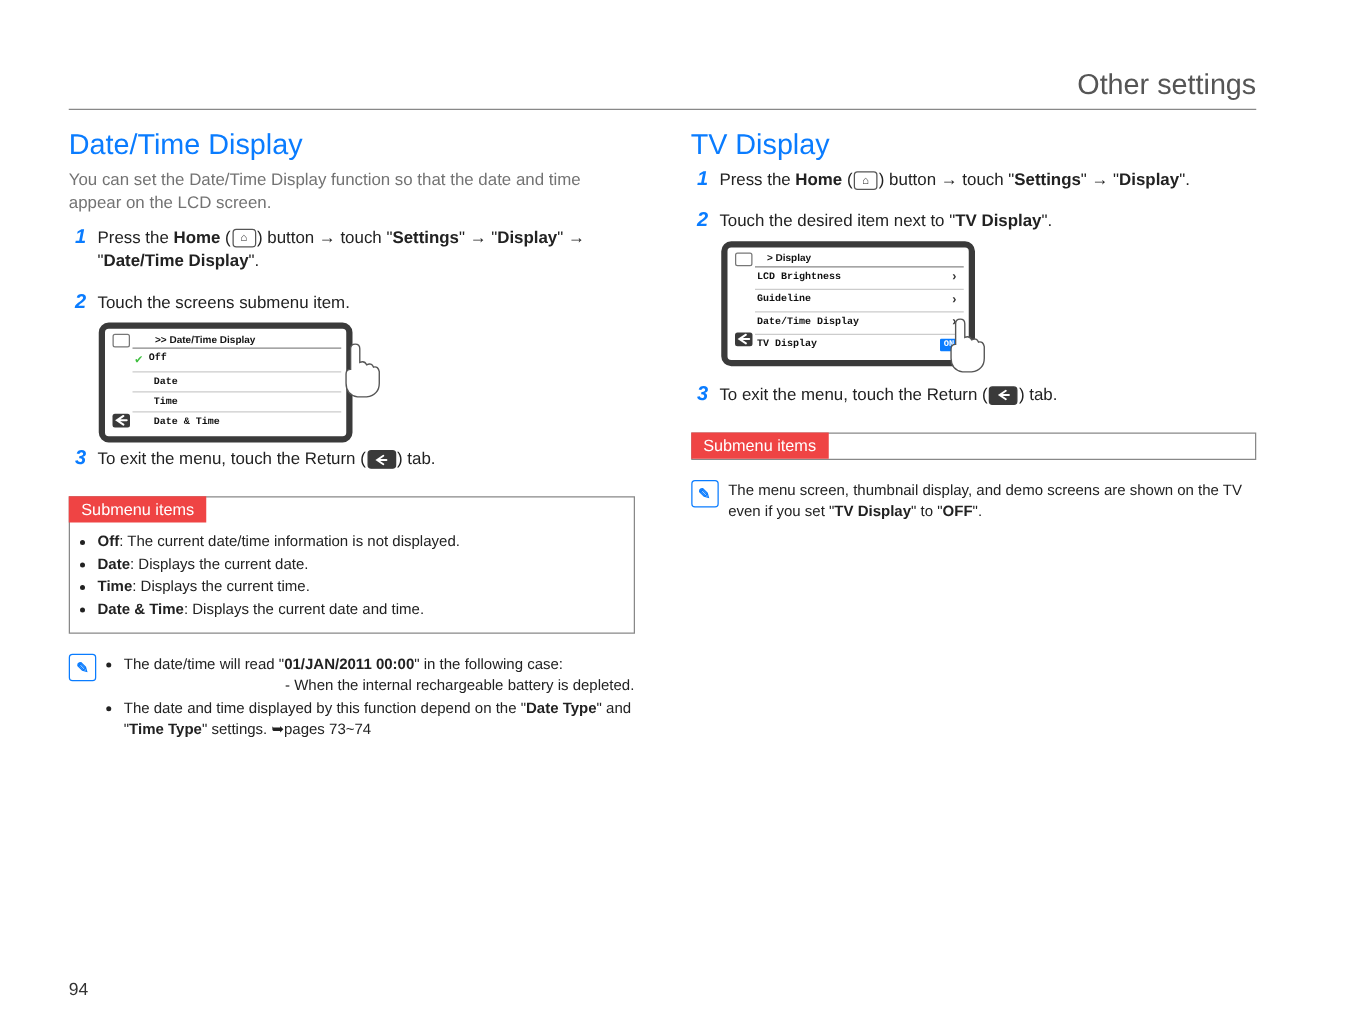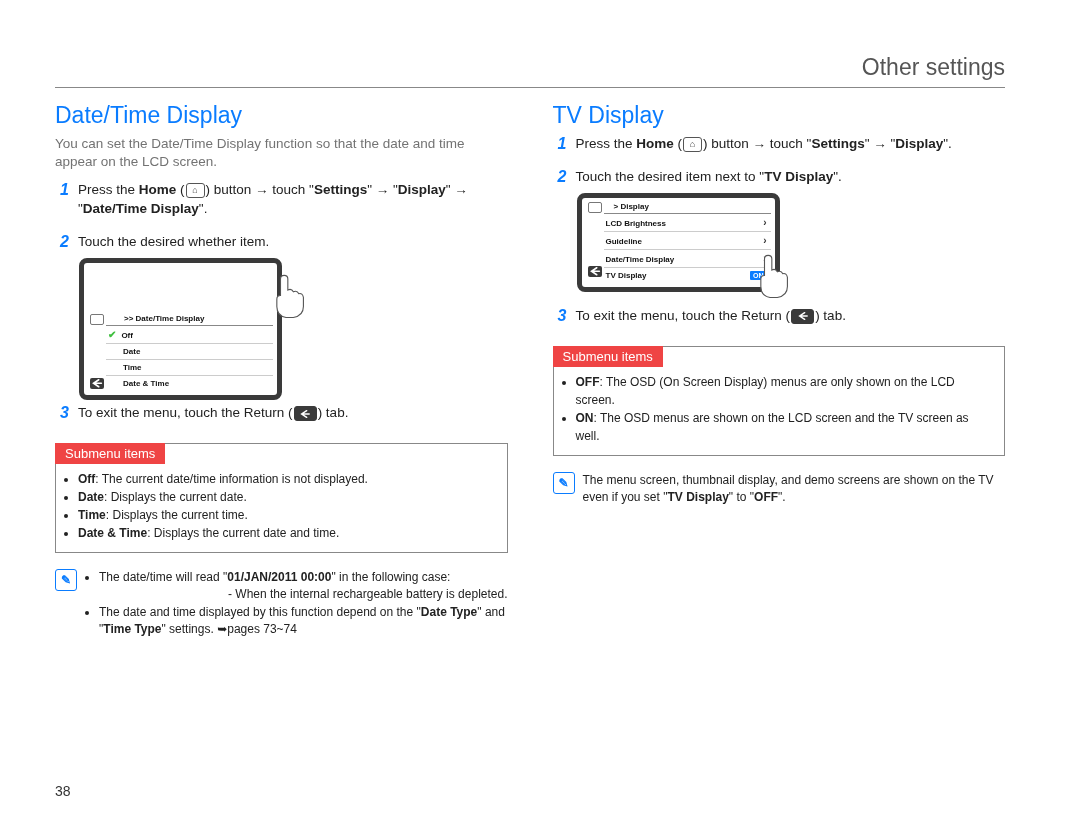--- a/index.html
+++ b/index.html
@@ -19,21 +19,21 @@
   .home-ico, .ret-ico{display:inline-flex;align-items:center;justify-content:center;width:17px;height:13px;border:1px solid #555;border-radius:3px;font-size:9px;line-height:1;vertical-align:middle;margin:0 1px;}
   .ret-ico{background:#3a3a3a;color:#fff;border-color:#3a3a3a;width:21px;height:13px;border-radius:3px;}
   .ret-ico svg{width:14px;height:10px;}
 
   
   .lcd-wrap{margin:6px 0 4px 24px;display:flex;align-items:flex-start;gap:2px;}
   .lcd{width:185px;border:5px solid #3a3a3a;border-radius:8px;background:#fff;padding:3px 4px 4px 4px;}
   .lcd-crumb{font-size:8px;font-weight:700;color:#111;margin:1px 0 2px 18px;}
   .lcd-crumb.small{margin-left:10px;}
   .lcd-sep{border-top:1px solid #888;margin:1px 0 0 0;}
-  .lcd-row{display:flex;align-items:flex-end;font-size:8px;font-weight:700;color:#111;padding:3px 2px;border-bottom:1px solid #ccc;gap:5px;}
+  .lcd-row{display:flex;align-items:flex-start;font-size:8px;font-weight:700;color:#111;padding:3px 2px;border-bottom:1px solid #ccc;gap:5px;font-family:Liberation Mono, monospace;}
   .lcd-row:last-child{border-bottom:none;}
   .lcd-leftcol{width:18px;display:flex;flex-direction:column;justify-content:space-between;align-items:center;}
   .lcd-back{width:14px;height:11px;background:#3a3a3a;border-radius:2px;display:flex;align-items:center;justify-content:center;}
   .lcd-check{color:#3fbf3f;font-size:10px;}
   .lcd-label{flex:1;}
   .lcd-chev{color:#333;font-size:10px;padding-right:2px;}
   .on-badge{background:#0a7cff;color:#fff;font-size:7px;font-weight:700;padding:1px 3px;border-radius:1px;margin-right:2px;}
   .hand{margin-left:-20px;margin-top:10px;}
   .hand2{margin-left:-34px;margin-top:55px;}
 
@@ -69,27 +69,27 @@
       <div class="steps">
         <div class="step">
           <span class="num">1</span>
           <div class="step-body">
             <span>Press the </span><b>Home</b> (<span class="home-ico">⌂</span>)<span> button </span><span class="arrow">→</span><span> touch "</span><b>Settings</b><span>" </span><span class="arrow">→</span><span> "</span><b>Display</b><span>" </span><span class="arrow">→</span><span> "</span><b>Date/Time Display</b><span>".</span>
           </div>
         </div>
 
         <div class="step">
           <span class="num">2</span>
-          <div class="step-body">Touch the desired whether item.</div>
+          <div class="step-body">Touch the screens submenu item.</div>
         </div>
       </div>
 
       <div class="lcd-wrap">
         <div class="lcd">
-          <div style="display:flex;margin-top:47px;">
+          <div style="display:flex;">
             <div class="lcd-leftcol" style="height:76px;">
               <div style="width:12px;height:9px;border:1px solid #777;border-radius:2px;margin-top:1px;"></div>
               <div class="lcd-back">
                   <svg viewBox="0 0 16 12">
                     <path d="M10 2 L4 6 L10 10 M4 6 H13" stroke="#fff" stroke-width="1.8" fill="none" stroke-linecap="round"></path>
                   </svg>
                 </div>
             </div>
             <div style="flex:1;">
               <div class="lcd-crumb">&gt;&gt; Date/Time Display</div>
@@ -222,29 +222,25 @@
                 <svg viewBox="0 0 16 12">
                   <path d="M10 2 L4 6 L10 10 M4 6 H13" stroke="#fff" stroke-width="1.8" fill="none" stroke-linecap="round"></path>
                 </svg>
               </span><span>) tab.</span>
           </div>
         </div>
       </div>
 
       <div class="subbox">
         <span class="subbox-title">Submenu items</span>
-        <ul>
-          <li><b>OFF</b><span>: The OSD (On Screen Display) menus are only shown on the LCD screen.</span></li>
-          <li><b>ON</b><span>: The OSD menus are shown on the LCD screen and the TV screen as well.</span></li>
-        </ul>
       </div>
 
       <div class="note">
         <div class="note-ico">✎</div>
         <div class="note-body">
           <span>The menu screen, thumbnail display, and demo screens are shown on the TV even if you set "</span><b>TV Display</b><span>" to "</span><b>OFF</b><span>".</span>
         </div>
       </div>
     </div>
   </div>
 
-  <div class="pagenum">38</div>
+  <div class="pagenum">94</div>
 </div>
 
 </body></html>

